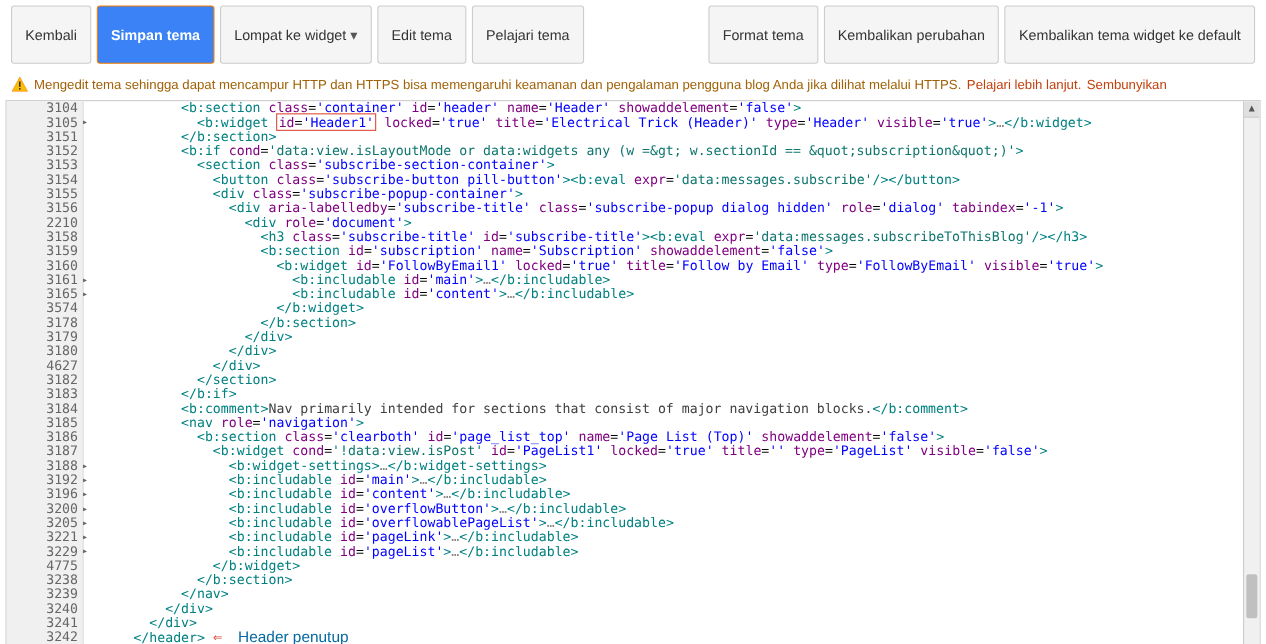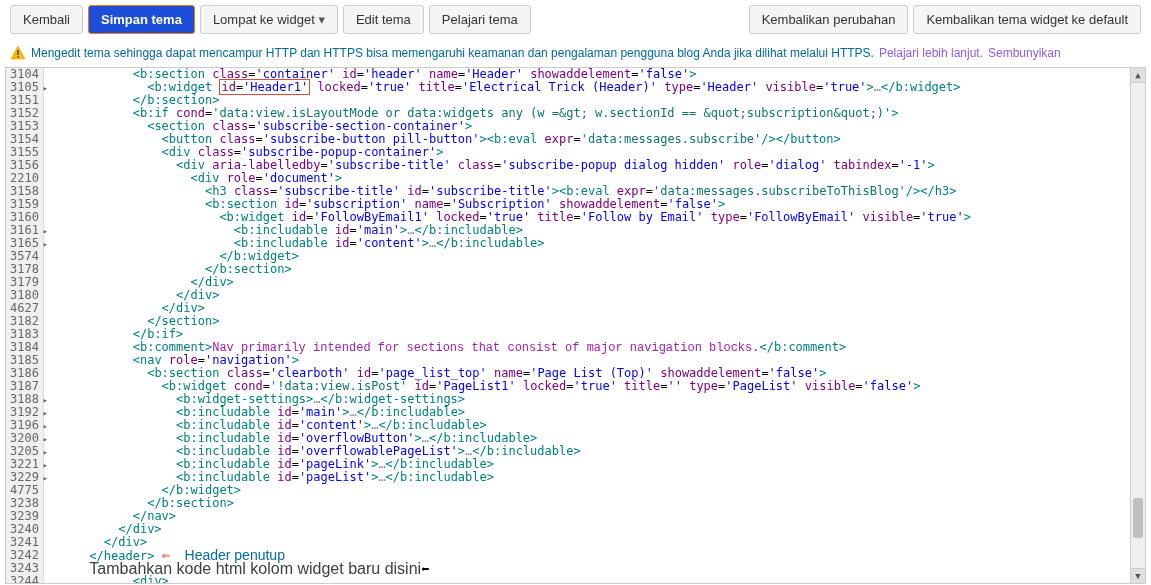--- a/index.html
+++ b/index.html
@@ -1,38 +1,38 @@
 <!DOCTYPE html>
 <html><head>
 <meta charset="utf-8">
 <style>
 * { margin: 0; padding: 0; box-sizing: border-box; }
 body { font-family: Arial, sans-serif; font-size: 13px; background: #fff; width: 1151px; }
 .toolbar { display: flex; align-items: center; padding: 5px 10px; gap: 5px; }
 .toolbar-left { display: flex; gap: 5px; align-items: center; }
 .toolbar-right { margin-left: auto; display: flex; gap: 5px; }
-.btn { padding: 6px 12px; border: 1px solid #ccc; background: #f5f5f5; border-radius: 3px; cursor: pointer; font-size: 13px; color: #333; }
-.btn-primary { background: #1d4ed8; border-color: #f57c00; color: #fff; font-weight: bold; }
+.btn { padding: 18px 12px; border: 1px solid #ccc; background: #f5f5f5; border-radius: 3px; cursor: pointer; font-size: 13px; color: #333; }
+.btn-primary { background: #3b82f6; border-color: #f57c00; color: #fff; font-weight: bold; }
 .btn-caret::after { content: " ▾"; color: #555; }
 .warning-bar { display: flex; align-items: center; padding: 6px 10px; font-size: 12px; gap: 5px; overflow: hidden; white-space: nowrap; }
 .warn-icon { width: 16px; height: 16px; flex-shrink: 0; }
-.warn-text { color: #0369a1; }
-.warn-link { color: #8b5cf6; cursor: pointer; }
+.warn-text { color: #a16207; }
+.warn-link { color: #c2410c; cursor: pointer; }
 .editor { border: 1px solid #ccc; margin: 0 5px; position: relative; height: 517px; display: flex; flex-direction: column; }
 .editor-body { flex: 1; display: flex; overflow: hidden; font-family: Consolas, Monaco, monospace; font-size: 12px; line-height: 13px; position: relative; }
 .gutter { background: #f0f0f0; color: #666; text-align: right; padding: 0 4px; border-right: 1px solid #ddd; user-select: none; min-width: 38px; }
-.gutter-line { height: 13px; position: relative; }
+.gutter-line { height: 13px; position: relative; margin-left: 32px; }
 .fold { position: absolute; right: -9px; top: 1px; font-size: 9px; color: #666; cursor: pointer; }
 .code { flex: 1; padding: 0; white-space: pre; overflow: hidden; }
 .code-line { height: 13px; padding-left: 2px; }
 .kw { color: #008080; }
 .attr { color: #800080; }
 .str { color: #0000ff; }
 .str2 { color: #0f766e; }
-.txt { color: #a21caf; font-family: Liberation Mono, monospace; }
+.txt { color: #404040; }
 .boxed { border: 1.5px solid #dd4b39; padding: 0 1px; }
 .dots { color: #888; }
 .annotation { color: #0369a1; font-family: Arial; font-size: 14px; }
 .annotation-arrow { color: #dd4b39; font-size: 14px; }
 .black-text { color: #404040; font-family: Arial; font-size: 16px; }
 .black-arrow { color: #000; font-size: 14px; font-weight: bold; }
 .vscroll { position: absolute; right: 0; top: 0; bottom: 0; width: 15px; background: #f0f0f0; border-left: 1px solid #ccc; }
 .vscroll-up, .vscroll-down { height: 15px; background: #e0e0e0; display:flex; align-items:center; justify-content:center; font-size:9px; color:#555; cursor:pointer; }
 .vscroll-up { border-bottom: 1px solid #ccc; }
 .vscroll-down { position:absolute; bottom:0; left:0; right:0; border-top:1px solid #ccc; }
@@ -43,20 +43,21 @@
 
 <div class="toolbar">
   <div class="toolbar-left">
     <button class="btn">Kembali</button>
     <button class="btn btn-primary">Simpan tema</button>
     <button class="btn btn-caret">Lompat ke widget</button>
     <button class="btn">Edit tema</button>
     <button class="btn">Pelajari tema</button>
   </div>
   <div class="toolbar-right">
+    <button class="btn">Format tema</button>
     <button class="btn">Kembalikan perubahan</button>
     <button class="btn">Kembalikan tema widget ke default</button>
   </div>
 </div>
 
 <div class="warning-bar">
   <svg class="warn-icon" viewBox="0 0 16 16">
       <polygon points="8,1 15,14 1,14" fill="#fbbc05" stroke="#f57c00" stroke-width="0.5"></polygon>
       <rect x="7.3" y="5" width="1.4" height="5" fill="#333"></rect>
       <rect x="7.3" y="11" width="1.4" height="1.5" fill="#333"></rect>

